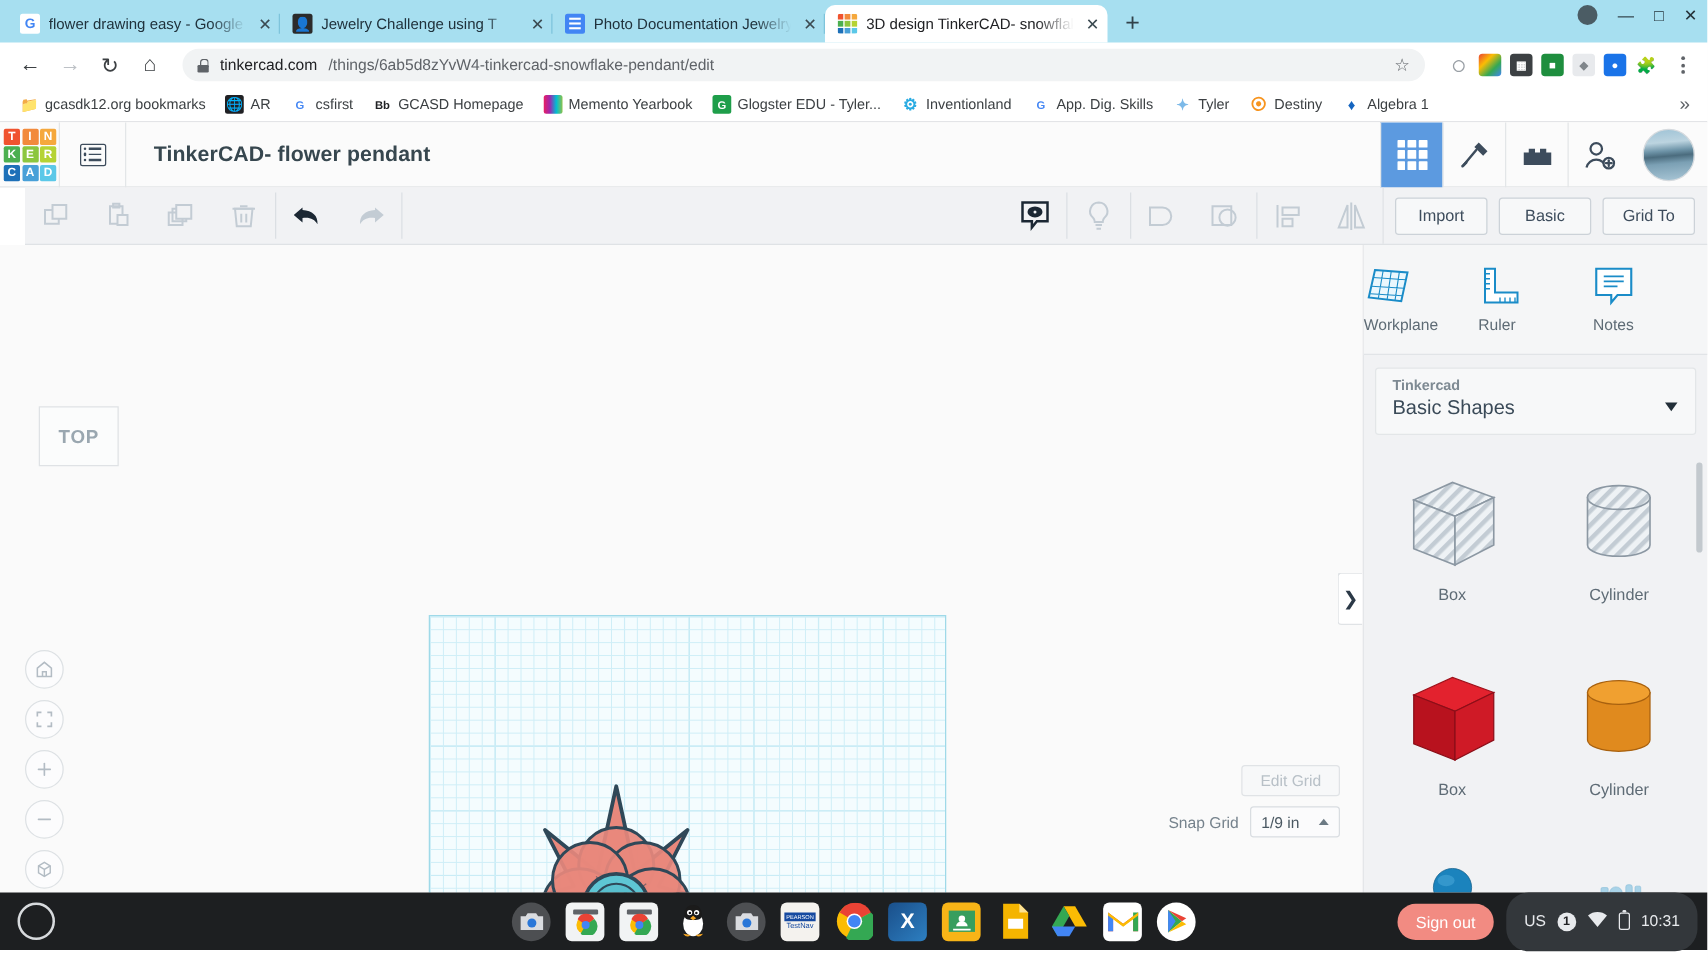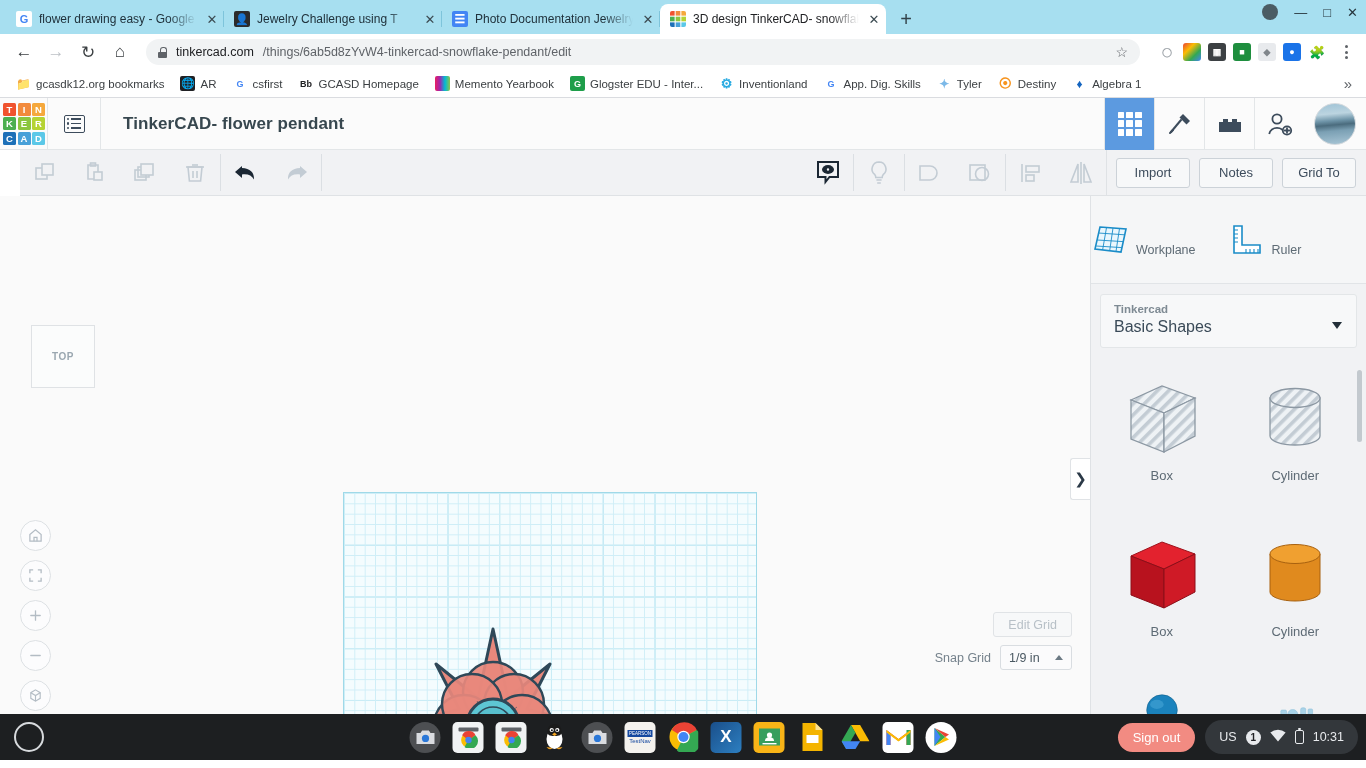--- a/index.html
+++ b/index.html
@@ -178,24 +178,24 @@
     font-size: 13px; color: #3d4c5c;
   }
 
   .tc-body { flex: 1; display: flex; min-height: 0; }
 
   
   .canvas {
     flex: 1; position: relative; background: #fafafa; overflow: hidden;
   }
   .viewcube {
-    position: absolute; left: 31px; top: 129px; width: 64px; height: 63px;
+    position: absolute; left: 31px; top: 129px; width: 64px; height: 48px;
     border: 1.5px solid #dfe2e5; background: #fbfcfc;
     display: flex; align-items: center; justify-content: center;
-    font-size: 10px; font-weight: bold; color: #9aa7b0; letter-spacing: 0.6px;
+    font-size: 15px; font-weight: bold; color: #9aa7b0; letter-spacing: 0.6px;
   }
   .navcol {
     position: absolute; left: 20px; top: 324px;
     display: flex; flex-direction: column; gap: 9px;
   }
   .navbtn {
     width: 31px; height: 31px; border-radius: 50%; border: 1.3px solid #dde1e4;
     background: #fcfcfd; display: flex; align-items: center; justify-content: center;
     color: #b3bcc4;
   }
@@ -243,21 +243,21 @@
   }
   .rpanel {
     width: 276px; background: #f1f2f4; border-left: 1px solid #dfe2e5;
     display: flex; flex-direction: column;
   }
   .rp-tools {
     height: 88px; display: flex; align-items: center;
     border-bottom: 1px solid #e1e4e7; background: #f5f6f7;
   }
   .rp-tool {
-    flex: 1; display: flex; flex-direction: row; align-items: flex-end; gap: 7px;
+    flex: 1; display: flex; flex-direction: column; align-items: flex-start; gap: 7px;
   }
   .rp-tool span { font-size: 12.5px; color: #5e6b75; }
   .shape-select {
     margin: 10px 9px; background: #f7f8f9; border: 1px solid #e3e6e8;
     border-radius: 3px; padding: 8px 13px 11px; position: relative;
   }
   .shape-select .lbl { font-size: 11.5px; color: #7e8a93; font-weight: bold; }
   .shape-select .val { font-size: 16px; color: #3a4a58; margin-top: 3px; }
   .caret-down {
     position: absolute; right: 14px; top: 27px; width: 0; height: 0;
@@ -303,21 +303,21 @@
     background: #e8eaed; border-radius: 1px;
   }
   .shelf-right {
     margin-left: auto; display: flex; align-items: center; gap: 10px;
   }
   .signout-btn {
     background: #f28b82; color: #fff; font-size: 13px;
     padding: 7px 15px; border-radius: 16px;
   }
   .tray {
-    background: #33373b; border-radius: 18px; height: 34px;
+    background: #33373b; border-radius: 18px; height: 47px;
     display: flex; align-items: center; gap: 9px; padding: 0 14px;
     color: #e8eaed; font-size: 12.5px;
   }
   .tray-badge {
     width: 15px; height: 15px; border-radius: 50%; background: #e8eaed;
     color: #202124; font-size: 10px; display: flex;
     align-items: center; justify-content: center; font-weight: bold;
   }
   .battery {
     width: 9px; height: 14px; border: 1.4px solid #e8eaed; border-radius: 2px;
@@ -424,21 +424,21 @@
   <div class="bm">
     <span class="bm-ico" style="background:#fff;color:#202124;">Bb</span>
     <span>GCASD Homepage</span>
   </div>
   <div class="bm">
     <span class="bm-ico" style="background:linear-gradient(90deg,#e91e63,#9c27b0,#00bcd4,#8bc34a);"></span>
     <span>Memento Yearbook</span>
   </div>
   <div class="bm">
     <span class="bm-ico" style="background:#1e9e4a;">G</span>
-    <span>Glogster EDU - Inter...</span>
+    <span>Glogster EDU - Tyler...</span>
   </div>
   <div class="bm">
     <span class="bm-ico" style="background:#fff;color:#29abe2;font-size:13px;">⚙</span>
     <span>Inventionland</span>
   </div>
   <div class="bm">
     <span class="bm-ico" style="background:#fff;color:#4285f4;">G</span>
     <span>App. Dig. Skills</span>
   </div>
   <div class="bm">
@@ -603,21 +603,21 @@
     <div class="tb-btn">
       <svg width="28" height="24" viewBox="0 0 28 24" fill="none" stroke="currentColor" stroke-width="1.6">
         <path d="M11 3 L4 21 h7 z"></path>
           <line x1="14" y1="1" x2="14" y2="23"></line>
         <path d="M17 3 L24 21 h-7 z"></path>
       </svg>
     </div>
 
     <div class="tb-right-group">
       <div class="io-btn">Import</div>
-      <div class="io-btn">Notes</div>
+      <div class="io-btn">Basic</div>
       <div class="io-btn" style="margin-right:10px;">Grid To</div>
     </div>
   </div>
 
   <div class="tc-body">
 
     <div class="canvas">
 
       <div class="viewcube">TOP</div>
 
@@ -713,20 +713,27 @@
           </svg>
           <span>Workplane</span>
         </div>
         <div class="rp-tool">
           <svg width="36" height="34" viewBox="0 0 36 34" fill="none" stroke="#1a8cc8" stroke-width="1.6">
             <path d="M5 3 h8 v19 h18 v8 H5 z" fill="#fff"></path>
             <path d="M5 7 h4 M5 11 h4 M5 15 h4 M5 19 h4
                      M17 26 v4 M21 26 v4 M25 26 v4 M29 26 v4" stroke-width="1.1"></path>
           </svg>
           <span>Ruler</span>
+        </div>
+        <div class="rp-tool">
+          <svg width="34" height="34" viewBox="0 0 34 34" fill="none" stroke="#1a8cc8" stroke-width="1.7">
+            <path d="M3 3 h28 v21 h-11 l-5 6 v-6 H3 z" fill="#fff"></path>
+            <path d="M9 9 h16 M9 13 h16 M9 17 h11" stroke-width="1.4"></path>
+          </svg>
+          <span>Notes</span>
         </div>
       </div>
 
       <div class="shape-select">
         <div class="lbl">Tinkercad</div>
         <div class="val">Basic Shapes</div>
         <div class="caret-down"></div>
       </div>
 
       <div class="shape-grid">

